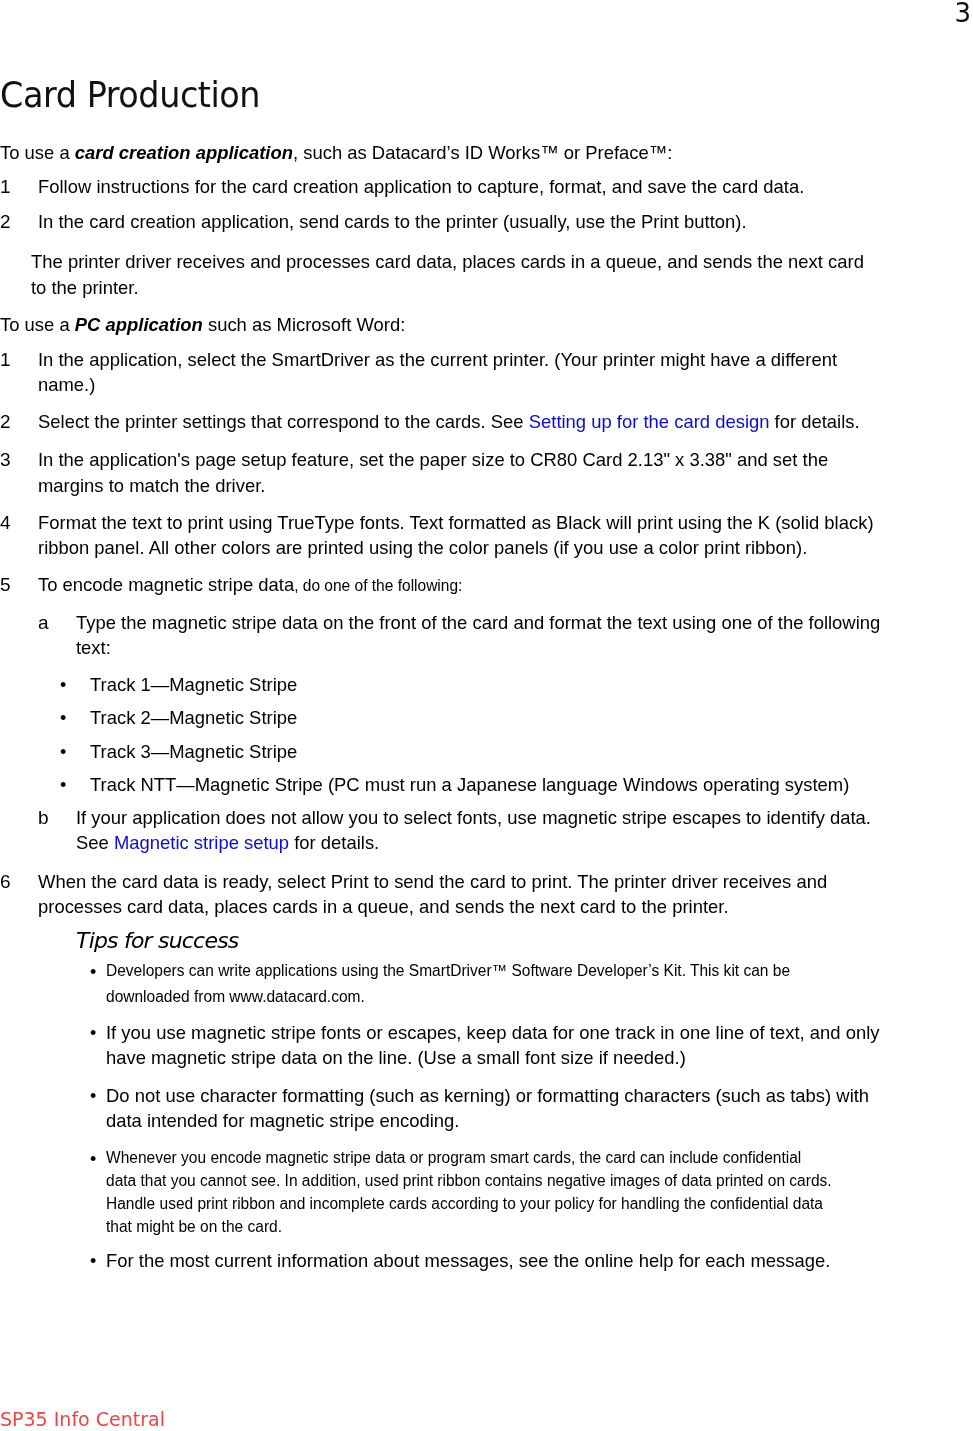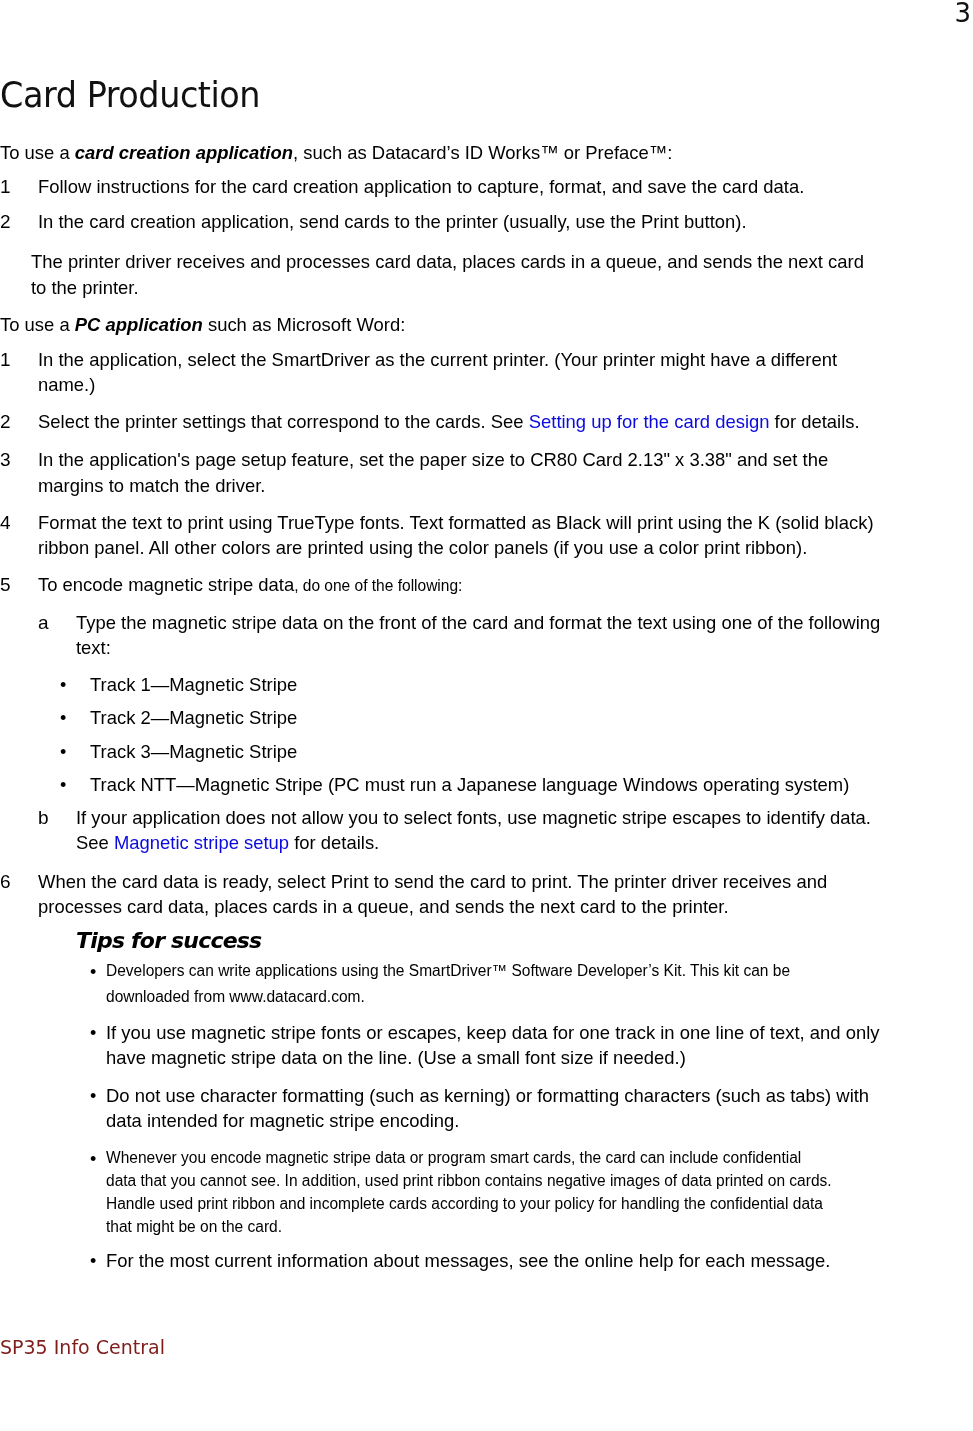--- a/index.html
+++ b/index.html
@@ -18,26 +18,26 @@
     transform: scaleX(0.93); transform-origin: left;
   }
   .t { position: absolute; font-size: 19px; line-height: 24px; white-space: nowrap;
        transform: scaleX(0.97); transform-origin: left; }
   .sm { font-size: 16px; line-height: 22px; }
   .num { position: absolute; font-size: 19px; line-height: 24px; }
   .link { color: #0a0ae0; }
   .bi { font-weight: bold; font-style: italic; }
   .tips-title {
     position: absolute; left: 76px; top: 928px; font-family: "DejaVu Sans", sans-serif;
-    font-weight: bold; font-style: italic; font-size: 22px; letter-spacing: -0.8px;
+    font-weight: normal; font-style: italic; font-size: 22px; letter-spacing: -0.8px;
   }
   .bullet { position: absolute; font-size: 18px; line-height: 24px; }
   .footer {
-    position: absolute; left: 0; top: 1336px;
-    font-family: "DejaVu Sans", sans-serif; font-size: 19px; color: #7f1d1d;
+    position: absolute; left: 0; top: 1408px;
+    font-family: "DejaVu Sans", sans-serif; font-size: 19px; color: #ef4444;
   }
 </style>
 </head>
 <body>
 
 <div class="page-num">3</div>
 <h1>Card Production</h1>
 
 <div class="t" style="left:0;top:141px;"><span>To use a </span><span class="bi">card creation application</span><span>, such as Datacard’s ID Works™ or Preface™:</span></div>
 

